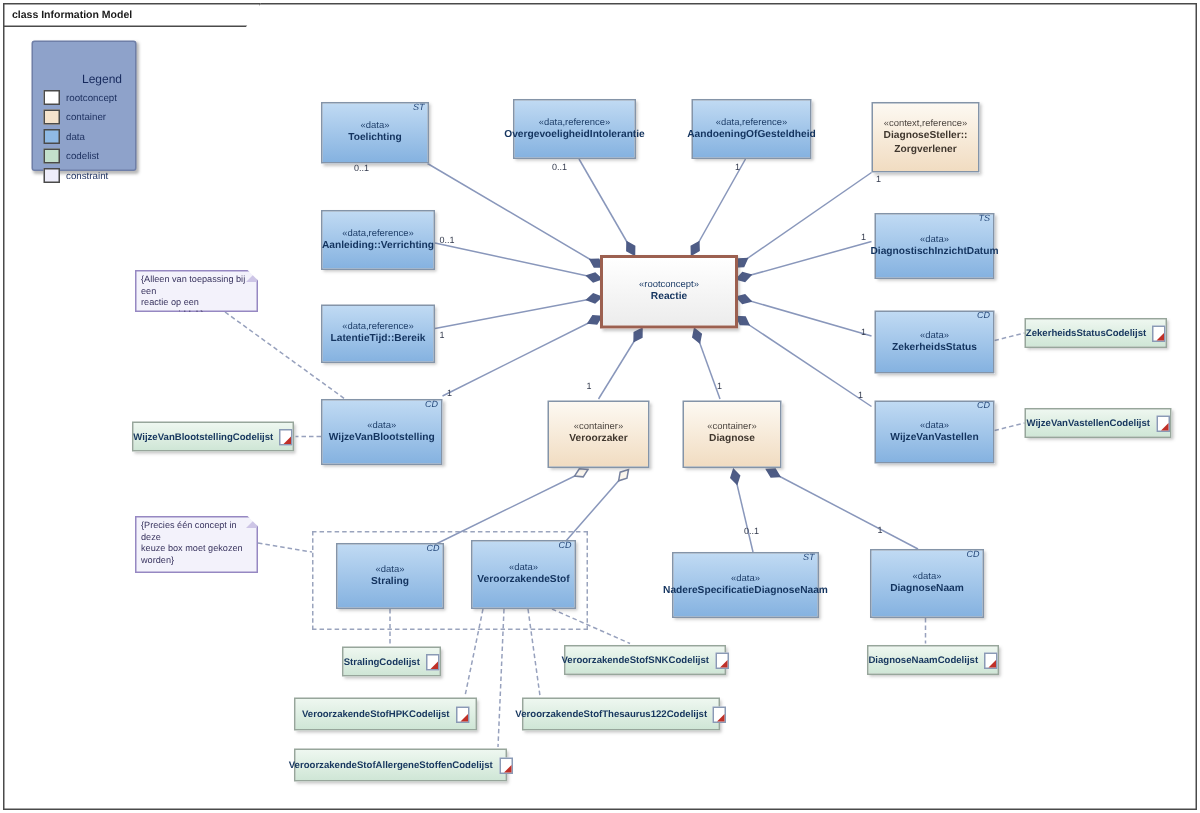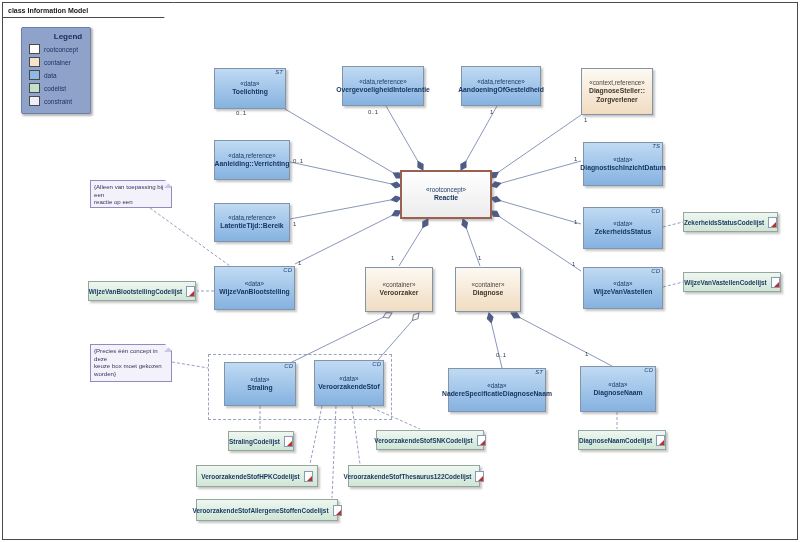--- a/index.html
+++ b/index.html
@@ -4,21 +4,21 @@
 <style>
   html,body{margin:0;padding:0;background:#fff;}
   body{width:800px;height:542px;position:relative;font-family:"Liberation Sans",sans-serif;overflow:hidden;}
   .frame{position:absolute;left:2px;top:2px;right:2px;bottom:2px;border:1px solid #4a4a4a;background:#fff;}
   .frame-tab{position:absolute;left:2px;top:2px;height:16px;width:172px;border:1px solid #4a4a4a;
     background:#fff;font-size:7px;font-weight:bold;color:#1a1a1a;line-height:16px;padding-left:5px;
     clip-path:polygon(0 0,100% 0,calc(100% - 10px) 100%,0 100%);z-index:5;box-sizing:border-box;}
   
   .legend{position:absolute;left:21px;top:27px;width:68px;height:85px;background:#8ea2ca;
     border:1px solid #6f7fa8;border-radius:2px;box-shadow:1.5px 1.5px 2px rgba(80,80,80,.4);z-index:3;}
-  .legend-title{font-size:8px;font-weight:bold;color:#16295c;text-align:center;margin-top:4px;margin-bottom:3px;padding-left:24px;}
+  .legend-title{font-size:8px;font-weight:normal;color:#16295c;text-align:center;margin-top:20px;margin-bottom:3px;padding-left:24px;}
   .legend-row{display:flex;align-items:center;gap:4px;margin:3px 0 0 7px;}
   .swatch{width:9px;height:8px;border:1px solid #4a4a4a;flex:0 0 auto;}
   .legend-label{font-size:6.5px;color:#1c2f5e;}
   
   .node{position:absolute;border:1px solid #8494a8;box-shadow:1.5px 1.5px 2px rgba(90,90,90,.35);
     display:flex;flex-direction:column;align-items:center;justify-content:center;text-align:center;
     z-index:3;box-sizing:border-box;padding:1px;}
   .node .stereo{font-size:6.3px;color:#1d3d68;margin-bottom:1px;}
   .node .name{font-size:6.8px;font-weight:bold;color:#13335e;white-space:pre-line;line-height:1.2;}
   .node .corner{position:absolute;top:0;right:2px;font-size:6px;font-style:italic;color:#27497a;}

